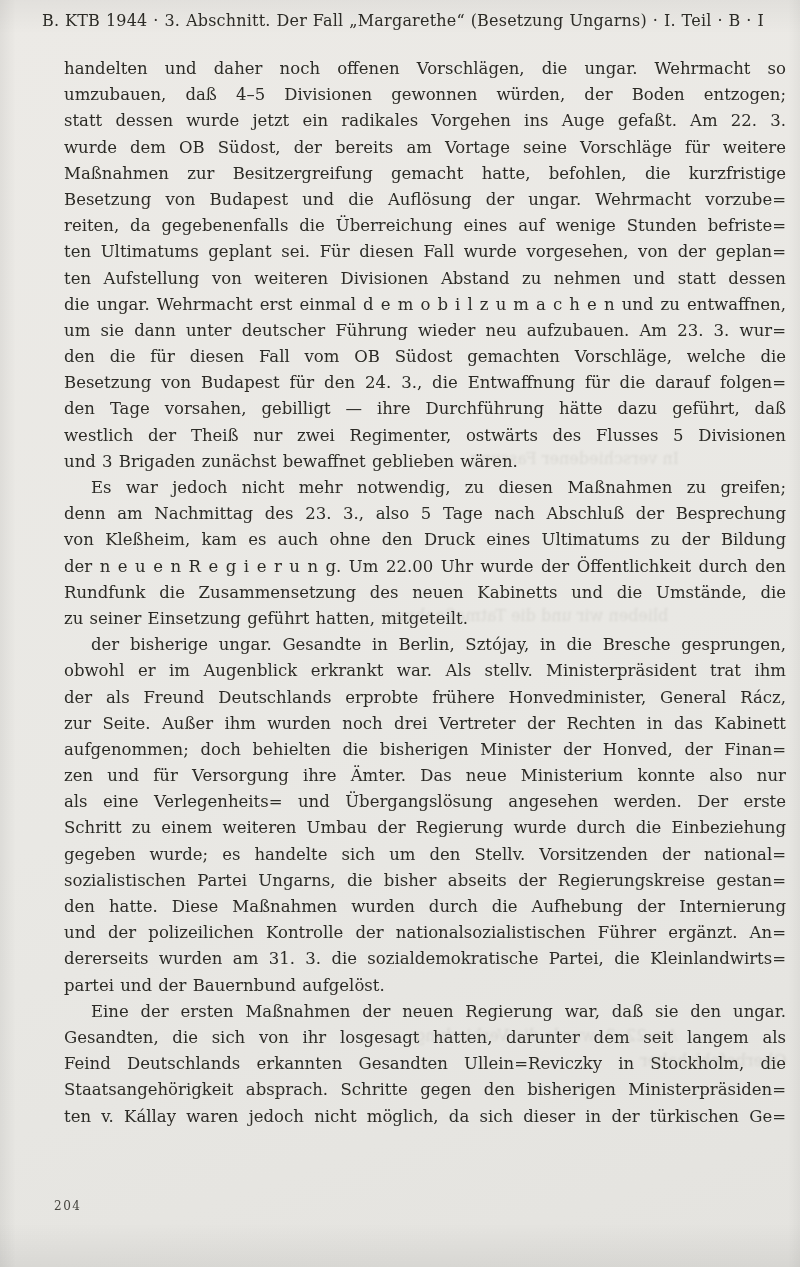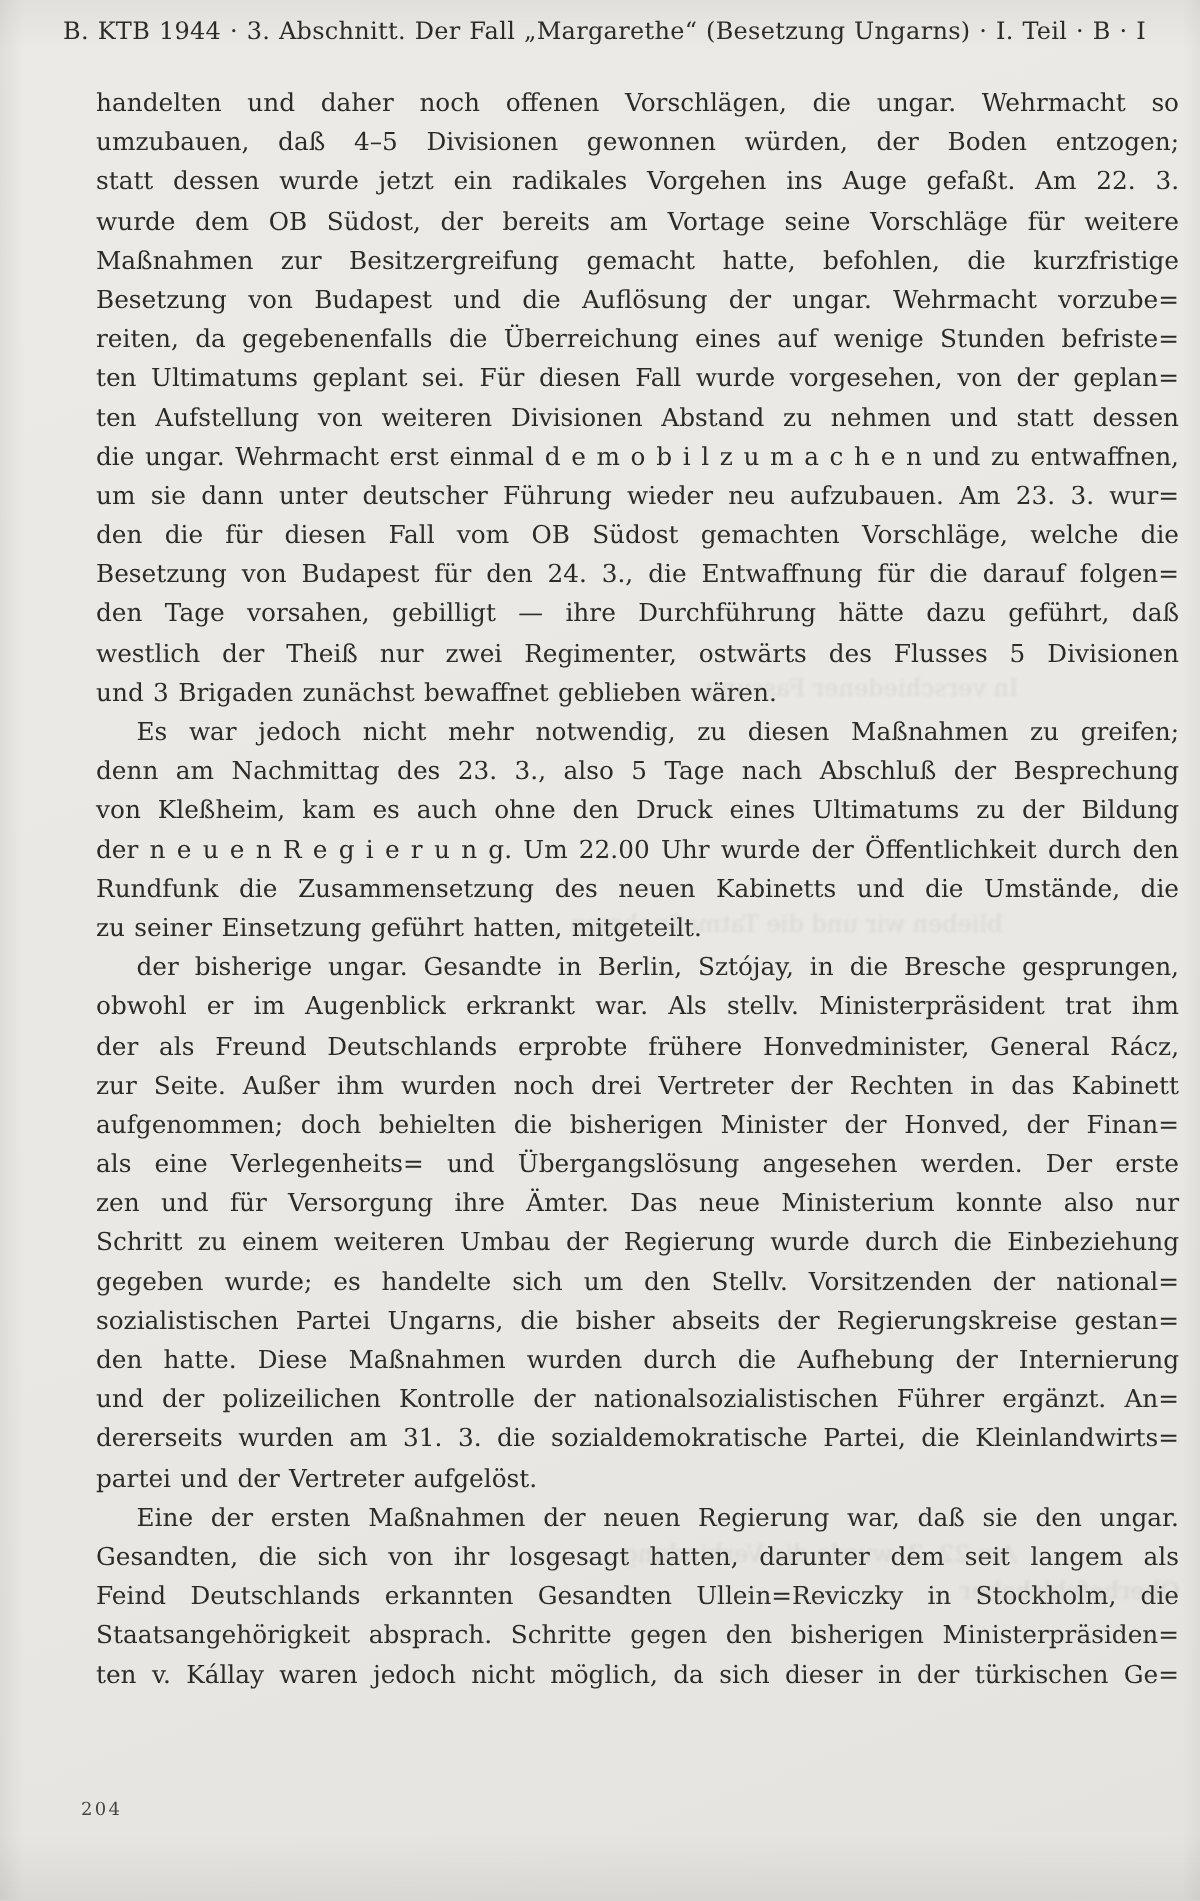--- a/index.html
+++ b/index.html
@@ -109,29 +109,29 @@
         <div class="line">Rundfunk die Zusammensetzung des neuen Kabinetts und die Umstände, die</div>
         <div class="line">zu seiner Einsetzung geführt hatten, mitgeteilt.</div>
       </div>
 
     <div class="para indent endstop">
         <div class="line">der bisherige ungar. Gesandte in Berlin, Sztójay, in die Bresche gesprungen,</div>
         <div class="line">obwohl er im Augenblick erkrankt war. Als stellv. Ministerpräsident trat ihm</div>
         <div class="line">der als Freund Deutschlands erprobte frühere Honvedminister, General Rácz,</div>
         <div class="line">zur Seite. Außer ihm wurden noch drei Vertreter der Rechten in das Kabinett</div>
         <div class="line">aufgenommen; doch behielten die bisherigen Minister der Honved, der Finan=</div>
+        <div class="line">zen und für Versorgung ihre Ämter. Das neue Ministerium konnte also nur</div>
         <div class="line">als eine Verlegenheits= und Übergangslösung angesehen werden. Der erste</div>
-        <div class="line">zen und für Versorgung ihre Ämter. Das neue Ministerium konnte also nur</div>
         <div class="line">Schritt zu einem weiteren Umbau der Regierung wurde durch die Einbeziehung</div>
         <div class="line">gegeben wurde; es handelte sich um den Stellv. Vorsitzenden der national=</div>
         <div class="line">sozialistischen Partei Ungarns, die bisher abseits der Regierungskreise gestan=</div>
         <div class="line">den hatte. Diese Maßnahmen wurden durch die Aufhebung der Internierung</div>
         <div class="line">und der polizeilichen Kontrolle der nationalsozialistischen Führer ergänzt. An=</div>
         <div class="line">dererseits wurden am 31. 3. die sozialdemokratische Partei, die Kleinlandwirts=</div>
-        <div class="line">partei und der Vertreter aufgelöst.</div>
+        <div class="line">partei und der Bauernbund aufgelöst.</div>
       </div>
 
     <div class="para indent">
         <div class="line">Eine der ersten Maßnahmen der neuen Regierung war, daß sie den ungar.</div>
         <div class="line">Gesandten, die sich von ihr losgesagt hatten, darunter dem seit langem als</div>
         <div class="line">Feind Deutschlands erkannten Gesandten Ullein=Reviczky in Stockholm, die</div>
         <div class="line">Staatsangehörigkeit absprach. Schritte gegen den bisherigen Ministerpräsiden=</div>
         <div class="line">ten v. Kállay waren jedoch nicht möglich, da sich dieser in der türkischen Ge=</div>
       </div>
 

